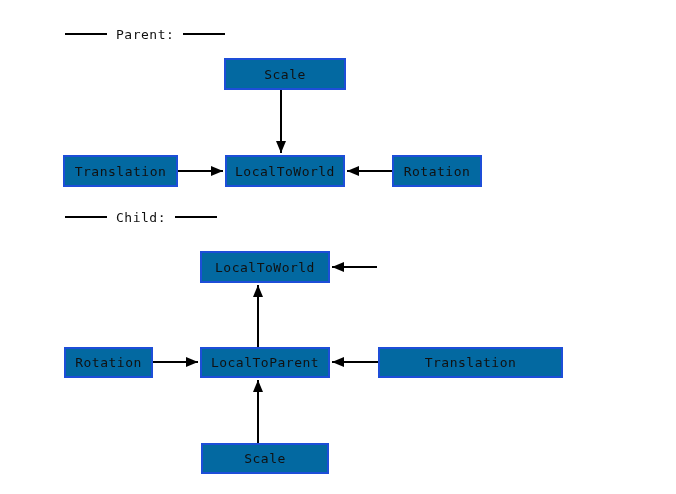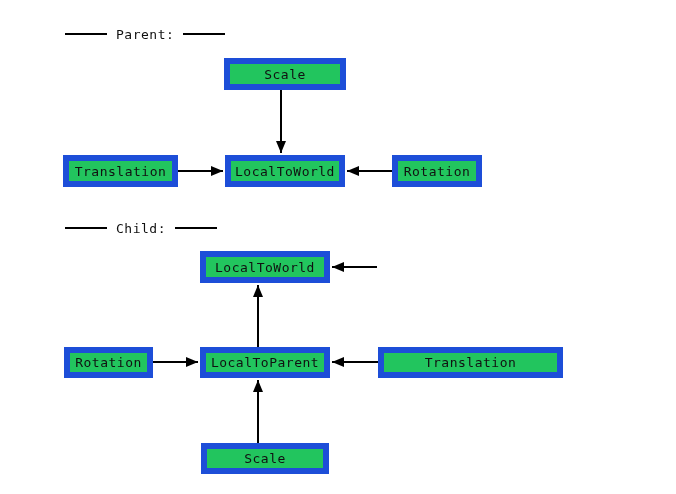--- a/index.html
+++ b/index.html
@@ -18,22 +18,22 @@
   }
   .arrows {
     position: absolute;
     top: 0;
     left: 0;
     pointer-events: none;
   }
   .node {
     position: absolute;
     box-sizing: border-box;
-    border: 6px solid #1d4ed8;
-    background: #22c55e;
+    border: 2px solid #1d4ed8;
+    background: #0369a1;
     display: flex;
     align-items: center;
     justify-content: center;
     font-size: 13px;
     letter-spacing: 0.5px;
     white-space: nowrap;
   }
   .section-label {
     position: absolute;
     display: flex;
@@ -80,21 +80,21 @@
   </div>
 
   <div class="node" style="left:224px; top:58px; width:122px; height:32px;">Scale</div>
 
   <div class="node" style="left:63px; top:155px; width:115px; height:32px;">Translation</div>
 
   <div class="node" style="left:225px; top:155px; width:120px; height:32px;">LocalToWorld</div>
 
   <div class="node" style="left:392px; top:155px; width:90px; height:32px;">Rotation</div>
 
-  <div class="section-label" style="left:65px; top:220px;text-align:right;">
+  <div class="section-label" style="left:65px; top:209px;text-align:right;">
     <span class="dash"></span>
     <span>Child:</span>
     <span class="dash"></span>
   </div>
 
   <div class="node" style="left:200px; top:251px; width:130px; height:32px;">LocalToWorld</div>
 
 
   <div class="node" style="left:64px; top:347px; width:89px; height:31px;">Rotation</div>
 

